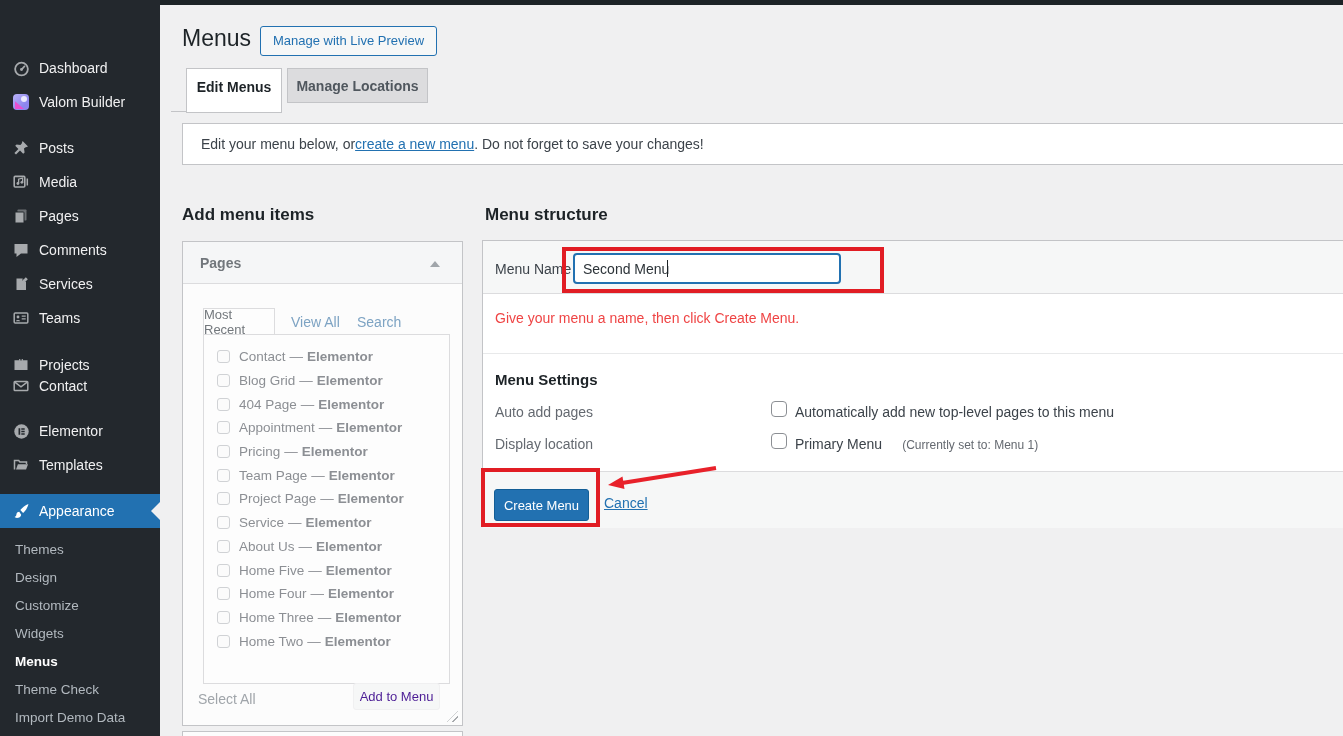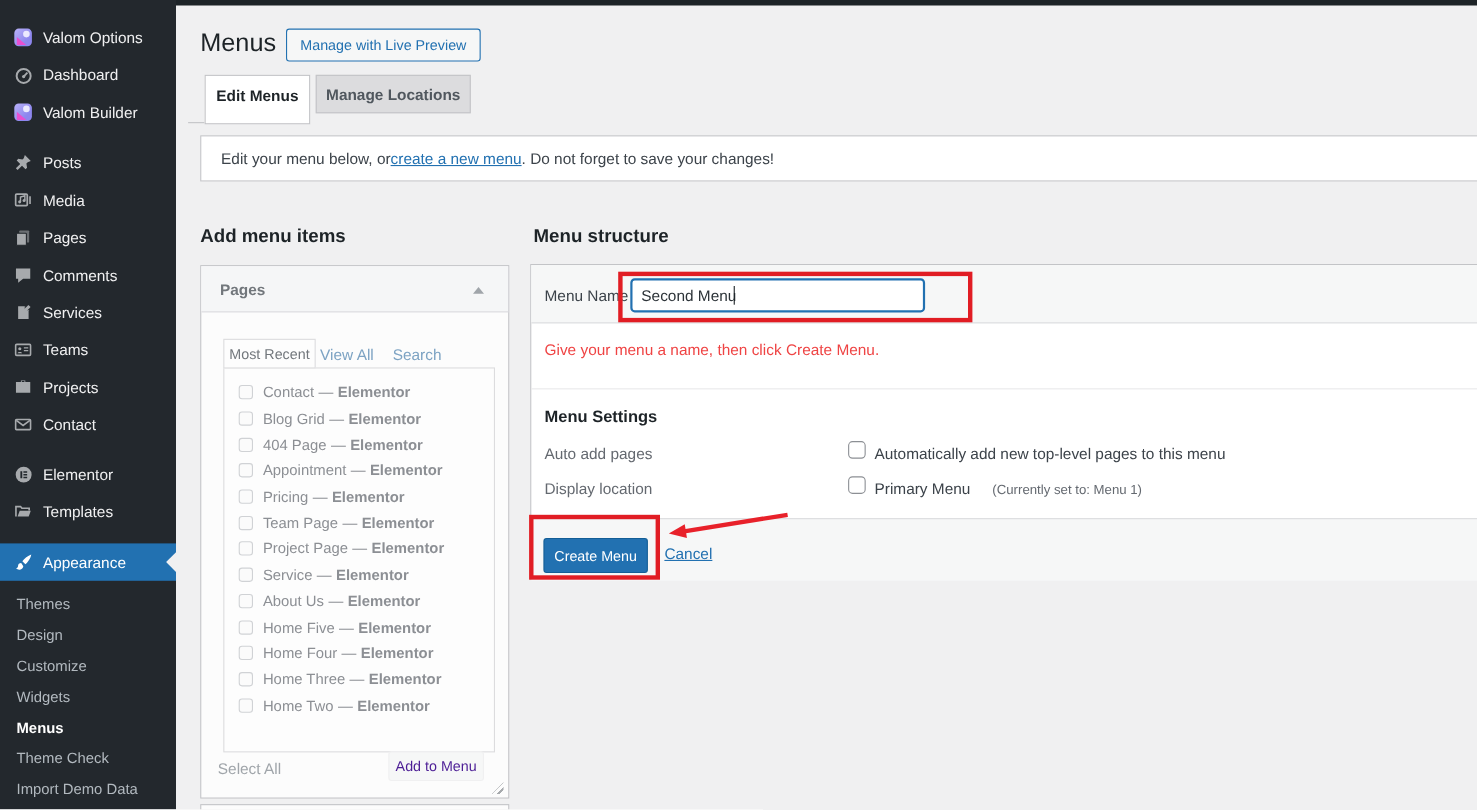--- a/index.html
+++ b/index.html
@@ -50,21 +50,21 @@
   .col-heading { font-size:17px; font-weight:bold; color:#1d2327; }
   #heading-add { left:182px; top:205px; }
   #heading-structure { left:485px; top:205px; }
 
   
   #pages-panel { left:182px; top:241px; width:281px; height:485px; background:#fcfcfc; border:1px solid #c3c4c7; }
   #pages-panel .panel-header { position:relative; height:42px; background:#f5f6f7; border-bottom:1px solid #dcdcde;
       display:flex; align-items:center; padding-left:17px; font-size:14px; font-weight:600; color:#72777c; cursor:pointer; }
   #pages-arrow { position:absolute; right:22px; top:19px; width:0; height:0;
       border-left:5px solid transparent; border-right:5px solid transparent; border-bottom:6px solid #a0a5aa; }
-  #tab-most { left:20px; top:66px; width:84px; height:27px; background:#fdfdfd; border:1px solid #dcdcde;
+  #tab-most { left:20px; top:66px; width:72px; height:27px; background:#fdfdfd; border:1px solid #dcdcde;
       display:flex; align-items:center; justify-content:center; font-size:13px; color:#72777c; z-index:2; cursor:pointer; }
   .muted-tab-link { font-size:14px; color:#7da3c3; cursor:pointer; }
   #link-viewall { left:108px; top:72px; }
   #link-search { left:174px; top:72px; }
   #pages-listbox { left:20px; top:92px; width:247px; height:350px; background:#fdfdfd; border:1px solid #dcdcde;
       overflow:hidden; padding-top:10px; }
   .page-item { height:23.7px; display:flex; align-items:center; padding-left:13px; font-size:13.5px; color:#8c8f94; }
   .page-item .cb { width:13px; height:13px; border:1px solid #d0d2d5; border-radius:3px; background:#fbfbfb;
       margin-right:9px; flex:none; cursor:pointer; }
   .page-item b { font-weight:bold; margin-left:4px; }
@@ -105,26 +105,20 @@
 </style>
 </head>
 <body>
 
 <div class="page">
 
   <div class="abs" id="adminbar"></div>
 
   <div class="abs" id="sidebar">
 
-    <div class="sb-item" style="top:17px">
-      <span class="ico">
-          <span class="valom-ico"></span>
-        </span>
-      <span class="lbl">Valom Options</span>
-    </div>
 
     <div class="sb-item" style="top:51px">
       <span class="ico">
         <svg width="17" height="17" viewBox="0 0 16 16">
             <circle cx="8" cy="8.5" r="6" fill="none" stroke="#a7aaad" stroke-width="1.7"></circle>
             <path d="M8 9 11.2 5.6" stroke="#a7aaad" stroke-width="1.6" fill="none"></path>
             <circle cx="8" cy="9" r="1.4"></circle>
           </svg>
       </span>
       <span class="lbl">Dashboard</span>
@@ -194,21 +188,21 @@
         <svg width="16" height="16" viewBox="0 0 16 16">
             <rect x="1.2" y="3" width="13.6" height="10" rx="1" fill="none" stroke="#a7aaad" stroke-width="1.5"></rect>
             <circle cx="5" cy="7" r="1.4"></circle>
             <path d="M2.9 11.2c.3-1.7 3.9-1.7 4.2 0z"></path>
             <path d="M8.7 6.2h4M8.7 8.8h4" stroke="#a7aaad" stroke-width="1.2"></path>
           </svg>
       </span>
       <span class="lbl">Teams</span>
     </div>
 
-    <div class="sb-item" style="top:335px">
+    <div class="sb-item" style="top:348px">
       <span class="ico">
         <svg width="16" height="16" viewBox="0 0 16 16">
             <path d="M6 3.2V2h4v1.2h4.5V13h-13V3.2z"></path>
             <path d="M6.8 2.8h2.4" stroke="#23282d" stroke-width="1"></path>
           </svg>
       </span>
       <span class="lbl">Projects</span>
     </div>
 
     <div class="sb-item" style="top:369px">

